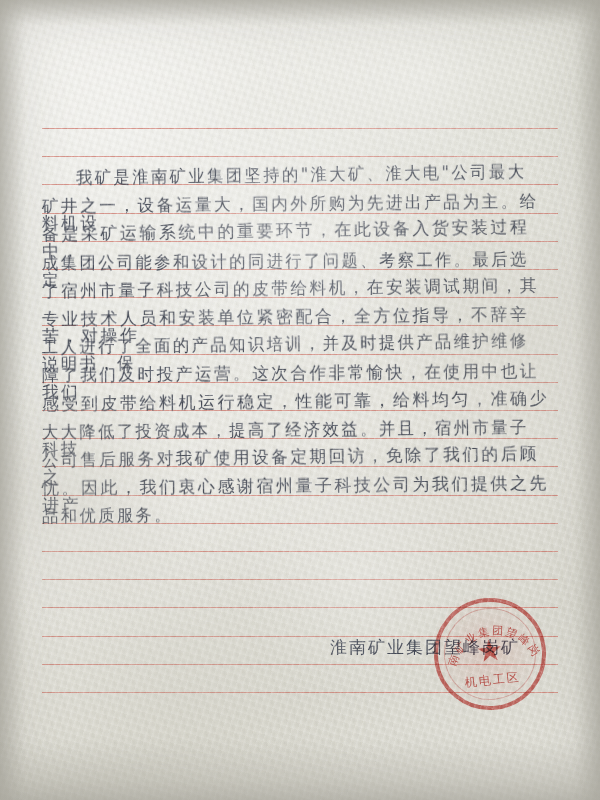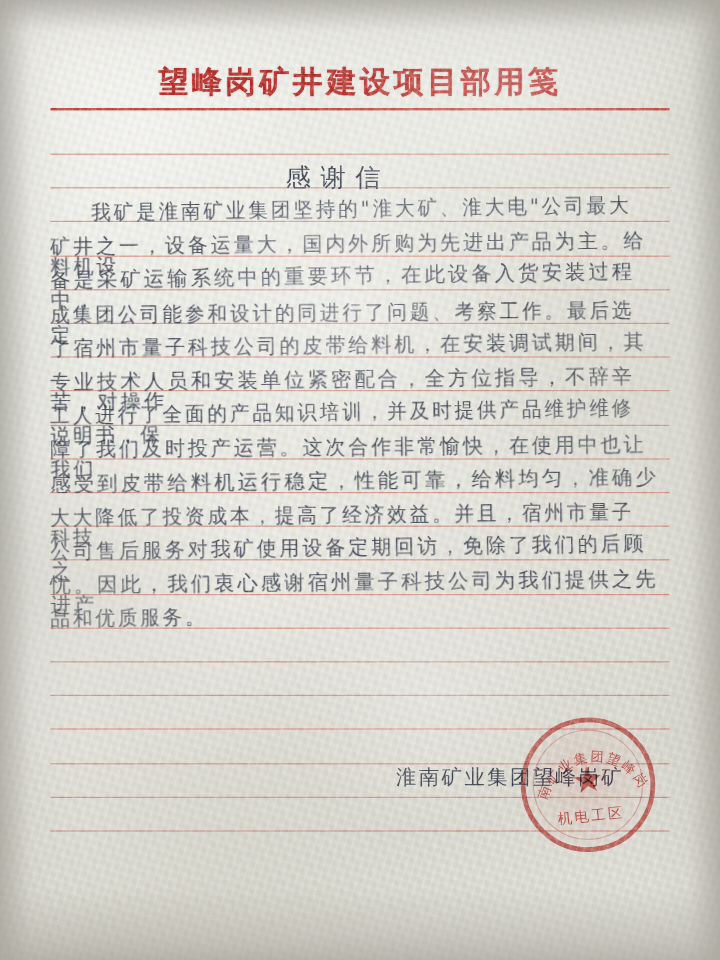--- a/index.html
+++ b/index.html
@@ -202,24 +202,20 @@
   .edge-top { top:0; left:0; width:600px; height:26px; background: linear-gradient(to bottom, rgba(168,166,156,0.55), rgba(255,255,255,0)); }
   .edge-bottom { bottom:0; left:0; width:600px; height:60px; background: linear-gradient(to top, rgba(175,173,163,0.5), rgba(255,255,255,0)); }
   .edge-left { top:0; left:0; width:26px; height:800px; background: linear-gradient(to right, rgba(168,166,156,0.5), rgba(255,255,255,0)); }
   .edge-right { top:0; right:0; width:26px; height:800px; background: linear-gradient(to left, rgba(168,166,156,0.5), rgba(255,255,255,0)); }
 </style>
 </head>
 <body>
 
 <div class="scan">
 
-  <div class="letterhead">
-    <div class="letterhead-title">望峰岗矿井建设项目部用笺</div>
-    <div class="head-rule"></div>
-  </div>
 
   <div class="rules" id="rules">
       <div class="rule" style="top: 0px; background: rgb(200, 88, 76);"></div>
       <div class="rule" style="top: 28.2px; background: rgb(200, 88, 76);"></div>
       <div class="rule" style="top: 56.4px; background: rgb(200, 88, 76);"></div>
       <div class="rule" style="top: 84.6px; background: rgb(200, 88, 76);"></div>
       <div class="rule" style="top: 112.8px; background: rgb(200, 88, 76);"></div>
       <div class="rule" style="top: 141px; background: rgb(200, 88, 76);"></div>
       <div class="rule" style="top: 169.2px; background: rgb(200, 88, 76);"></div>
       <div class="rule" style="top: 197.4px; background: rgb(200, 88, 76);"></div>
@@ -232,21 +228,20 @@
       <div class="rule" style="top: 394.8px; background: rgb(200, 88, 76);"></div>
       <div class="rule" style="top: 423px; background: rgb(200, 88, 76);"></div>
       <div class="rule" style="top: 451.2px; background: rgb(200, 88, 76);"></div>
       <div class="rule" style="top: 479.4px; background: rgb(200, 88, 76);"></div>
       <div class="rule" style="top: 507.6px; background: rgb(200, 88, 76);"></div>
       <div class="rule" style="top: 535.8px; background: rgb(200, 88, 76);"></div>
       <div class="rule" style="top: 564px; background: rgb(200, 88, 76);"></div>
     </div>
 
   <div class="rules" id="handwriting">
-    <div class="title-hand" style="top: 6px;">感谢信</div>
   <div class="hline" style="top: 42px; padding-left: 34px; transform: rotate(-0.8deg);"><span class="ink" style="color: rgb(43, 49, 64); transform: scaleX(0.96); transform-origin: left center;">我矿是淮南矿业集团坚持的"淮大矿、淮大电"公司最大</span></div>
       <div class="hline" style="top: 70.2px; padding-left: 0px; transform: rotate(-0.6deg);"><span class="ink" style="color: rgb(43, 49, 64); transform: scaleX(0.98); transform-origin: left center;">矿井之一，设备运量大，国内外所购为先进出产品为主。给料机设</span></div>
       <div class="hline" style="top: 98.4px; padding-left: 0px; transform: rotate(-0.9deg);"><span class="ink" style="color: rgb(43, 49, 64); transform: scaleX(1); transform-origin: left center;">备是采矿运输系统中的重要环节，在此设备入货安装过程中，</span></div>
       <div class="hline" style="top: 126.6px; padding-left: 0px; transform: rotate(-0.5deg);"><span class="ink" style="color: rgb(43, 49, 64); transform: scaleX(0.96); transform-origin: left center;">成集团公司能参和设计的同进行了问题、考察工作。最后选定</span></div>
       <div class="hline" style="top: 154.8px; padding-left: 0px; transform: rotate(-0.7deg);"><span class="ink" style="color: rgb(43, 49, 64); transform: scaleX(0.98); transform-origin: left center;">了宿州市量子科技公司的皮带给料机，在安装调试期间，其</span></div>
       <div class="hline" style="top: 183px; padding-left: 0px; transform: rotate(-0.6deg);"><span class="ink" style="color: rgb(43, 49, 64); transform: scaleX(1); transform-origin: left center;">专业技术人员和安装单位紧密配合，全方位指导，不辞辛苦，对操作</span></div>
       <div class="hline" style="top: 211.2px; padding-left: 0px; transform: rotate(-0.8deg);"><span class="ink" style="color: rgb(43, 49, 64); transform: scaleX(0.96); transform-origin: left center;">工人进行了全面的产品知识培训，并及时提供产品维护维修说明书，保</span></div>
       <div class="hline" style="top: 239.4px; padding-left: 0px; transform: rotate(-0.5deg);"><span class="ink" style="color: rgb(43, 49, 64); transform: scaleX(0.98); transform-origin: left center;">障了我们及时投产运营。这次合作非常愉快，在使用中也让我们</span></div>
       <div class="hline" style="top: 267.6px; padding-left: 0px; transform: rotate(-0.7deg);"><span class="ink" style="color: rgb(43, 49, 64); transform: scaleX(1); transform-origin: left center;">感受到皮带给料机运行稳定，性能可靠，给料均匀，准确少</span></div>
       <div class="hline" style="top: 295.8px; padding-left: 0px; transform: rotate(-0.6deg);"><span class="ink" style="color: rgb(43, 49, 64); transform: scaleX(0.96); transform-origin: left center;">大大降低了投资成本，提高了经济效益。并且，宿州市量子科技</span></div>

